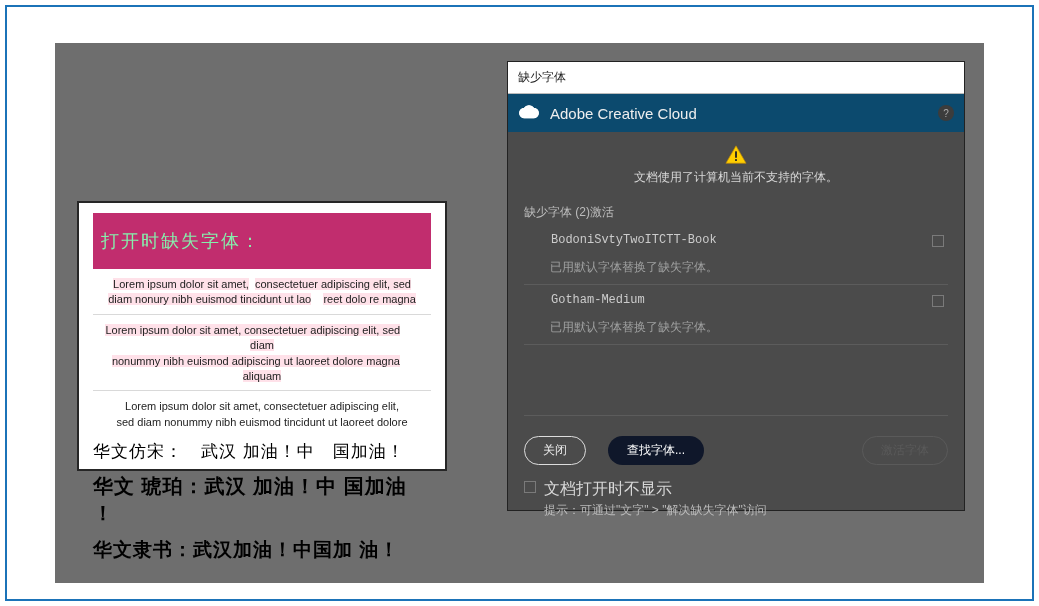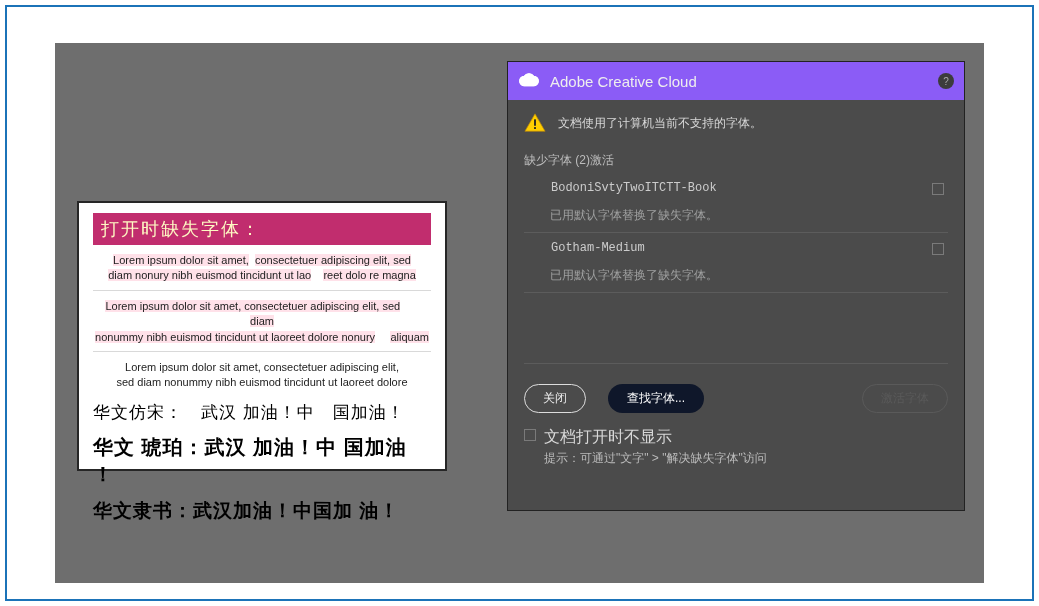--- a/index.html
+++ b/index.html
@@ -27,23 +27,23 @@
     top: 158px;
     left: 22px;
     width: 370px;
     height: 270px;
     background: #ffffff;
     border: 2px solid #262626;
     padding: 10px 14px;
   }
   .doc-title-bar {
     background: #c12d6e;
-    color: #fef9c3;
+    color: #86efac;
     font-size: 18px;
-    padding: 4px 8px;
+    padding: 16px 8px;
     letter-spacing: 2px;
   }
   .doc-para {
     font-size: 11px;
     line-height: 1.4;
     margin-top: 8px;
     color: #222;
     text-align: center;
   }
   .hl { background: #ffe1e9; }
@@ -71,21 +71,21 @@
     font-size: 12px;
   }
   .dlg-titlebar {
     background: #ffffff;
     color: #222;
     font-size: 12px;
     padding: 7px 10px;
     border-bottom: 1px solid #bbb;
   }
   .dlg-brand {
-    background: #8b5cf6;
+    background: #0c4a6e;
     color: #eee;
     padding: 8px 10px;
     display: flex;
     align-items: center;
     gap: 10px;
     font-size: 15px;
   }
   .cc-icon {
     width: 22px; height: 22px;
     display: inline-flex;
@@ -102,22 +102,23 @@
     display: inline-flex;
     align-items: center;
     justify-content: center;
   }
   .dlg-body {
     padding: 12px 16px;
   }
   .warn-row {
     display: flex;
     align-items: center;
-    gap: 12px;
+    gap: 3px;
     margin-bottom: 18px;
+    flex-direction: column;
   }
   .warn-icon {
     width: 22px; height: 22px;
   }
   .list-header {
     display: flex;
     justify-content: flex-start;
     color: #bdbdbd;
     font-size: 12px;
     margin-bottom: 6px;
@@ -199,21 +200,21 @@
         <span class="hl">Lorem ipsum dolor sit amet,</span>&nbsp;
         <span class="hl">consectetuer adipiscing elit, sed</span><br>
         <span class="hl">diam nonury nibh euismod tincidunt ut lao</span>&nbsp;&nbsp;&nbsp;
         <span class="hl">reet dolo re magna</span>
       </div>
       <div class="divider-thin"></div>
 
       <div class="doc-para">
         <span class="hl">Lorem ipsum dolor sit amet, consectetuer adipiscing elit, sed</span>&nbsp;&nbsp;&nbsp;&nbsp;&nbsp;&nbsp;
         <span class="hl">diam</span><br>
-        <span class="hl">nonummy nibh euismod tincidunt ut laoreet dolore nonury</span>&nbsp;&nbsp;&nbsp;&nbsp;
+        <span class="hl">nonummy nibh euismod adipiscing ut laoreet dolore magna</span>&nbsp;&nbsp;&nbsp;&nbsp;
         <span class="hl">aliquam</span>
       </div>
       <div class="divider-thin"></div>
 
       <div class="doc-para">
         <span>Lorem ipsum dolor sit amet, consectetuer adipiscing elit,</span><br>
         <span>sed diam nonummy nibh euismod tincidunt ut laoreet dolore</span>
       </div>
 
       <div class="chinese-line">
@@ -221,20 +222,21 @@
       </div>
       <div class="chinese-line bold-brush">
         <span>华文 琥珀：武汉 加油！中 国加油 ！</span>
       </div>
       <div class="chinese-line big">
         <span>华文隶书：武汉加油！中国加 油！</span>
       </div>
     </div>
 
     <div class="dialog">
+      <div class="dlg-titlebar">缺少字体</div>
 
       <div class="dlg-brand">
         <span class="cc-icon">
           <svg viewBox="0 0 24 24" width="22" height="22">
               <path fill="#fff" d="M7 7a5 5 0 0 0 0 10h10a5 5 0 0 0 0-10 6 6 0 0 0-10 0Z" stroke="#fff" stroke-width="1.4"></path>
               <path d="M7 7a5 5 0 0 0 0 10h10a5 5 0 0 0 0-10 6 6 0 0 0-10 0Z" fill="none" stroke="#fff" stroke-width="1.6"></path>
             </svg>
         </span>
         <span>Adobe Creative Cloud</span>
         <span class="help-badge">?</span>

